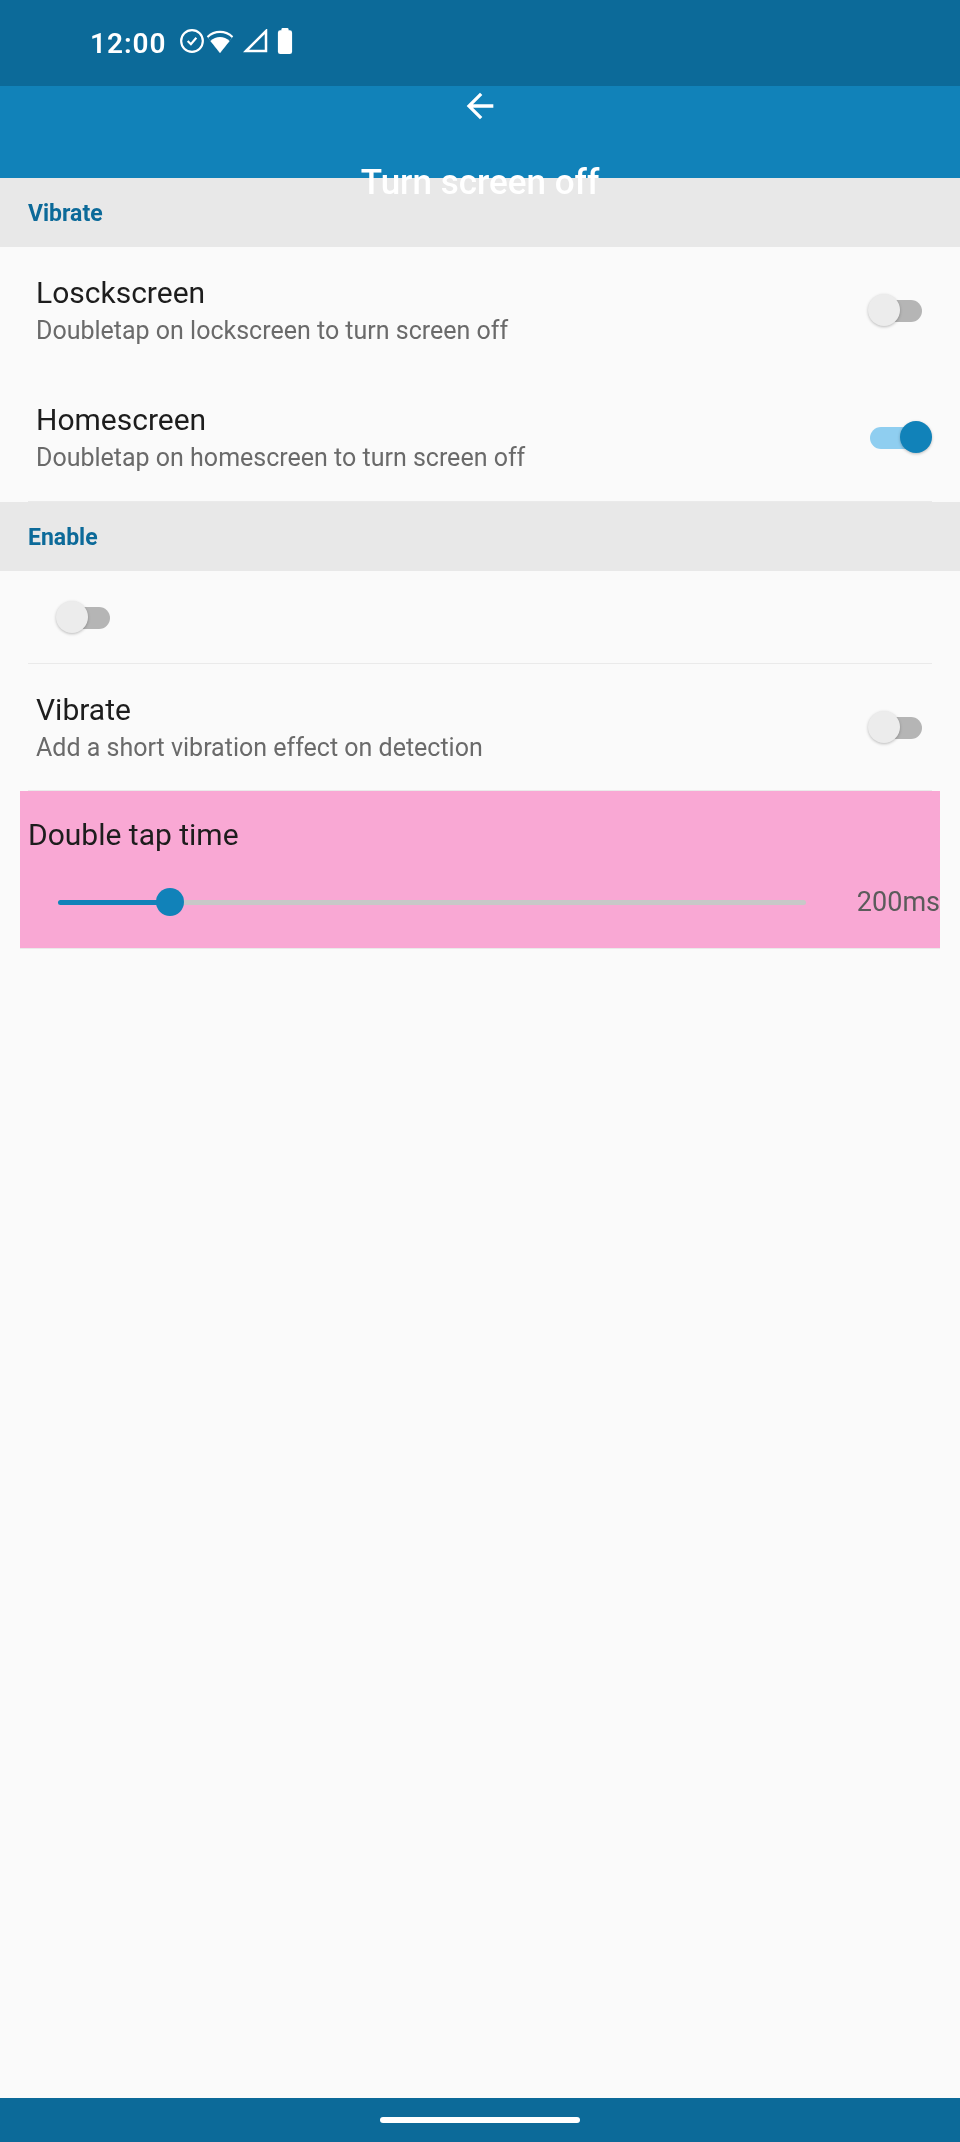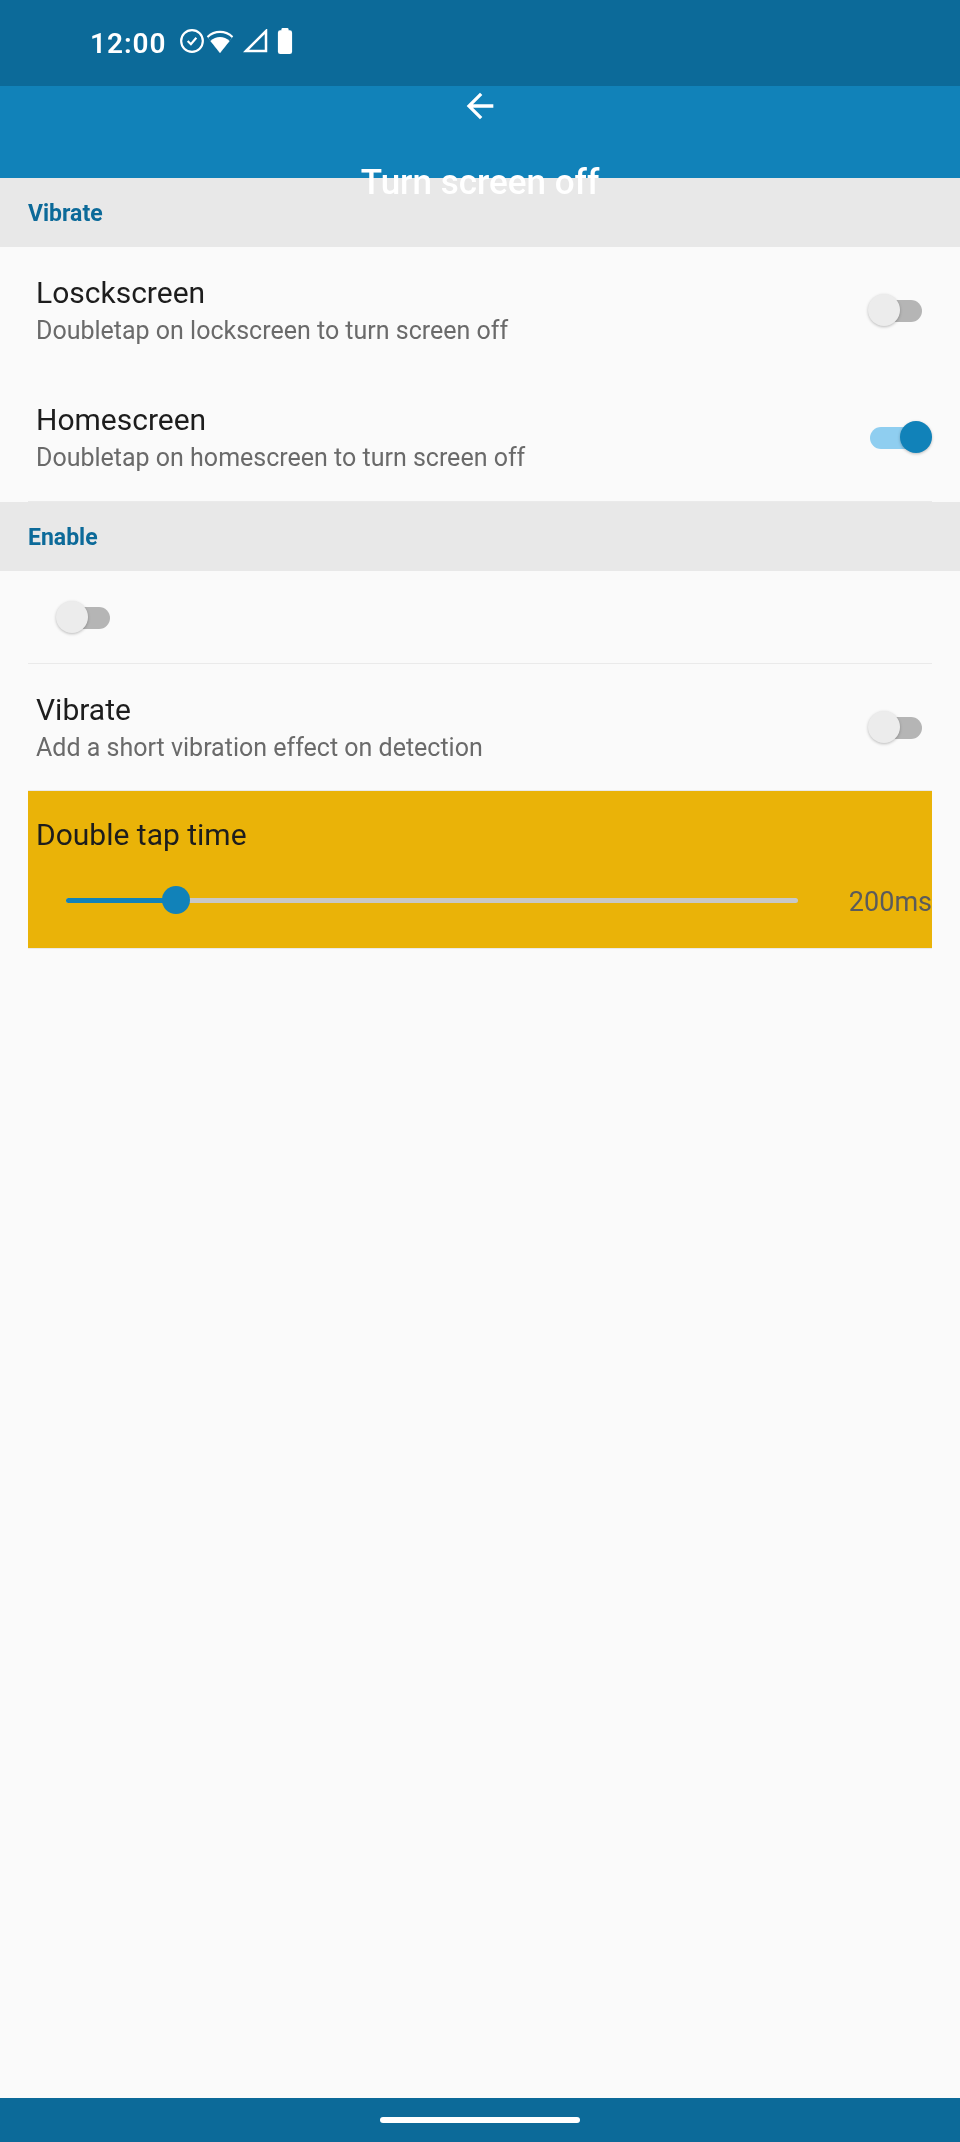--- a/index.html
+++ b/index.html
@@ -117,33 +117,34 @@
     box-shadow: 0 1px 3px rgba(0,0,0,0.25);
   }
   .switch.on .switch-track { background: #8fcef0; }
   .switch.on .switch-thumb {
     background: #1182b9;
     left: auto;
     right: 0;
   }
   .slider-row {
     padding: 26px 28px 30px 36px;
-    background: #eab308;
+    background: #f9a8d4;
     border-bottom: 1px solid #eaeaea;
-    margin: 0 28px;
+    margin: 0 20px;
     padding-left: 8px;
     padding-right: 0;
   }
   .slider-title {
     font-size: 30px;
     color: #1d1d1d;
     margin-bottom: 34px;
   }
   .slider-body {
     display: flex;
+    align-items: center;
     gap: 34px;
   }
   .slider {
     flex: 1;
     position: relative;
     height: 28px;
     margin-left: 30px;
   }
   .slider-track-bg {
     position: absolute;

